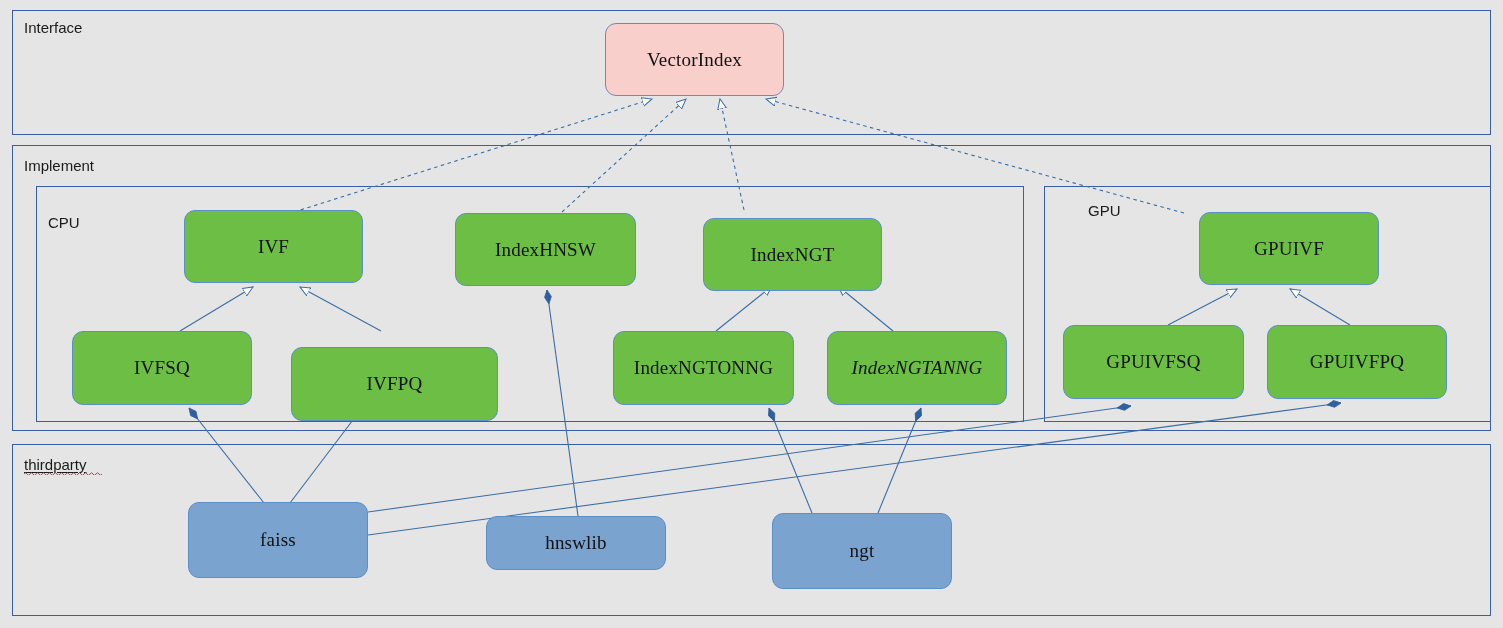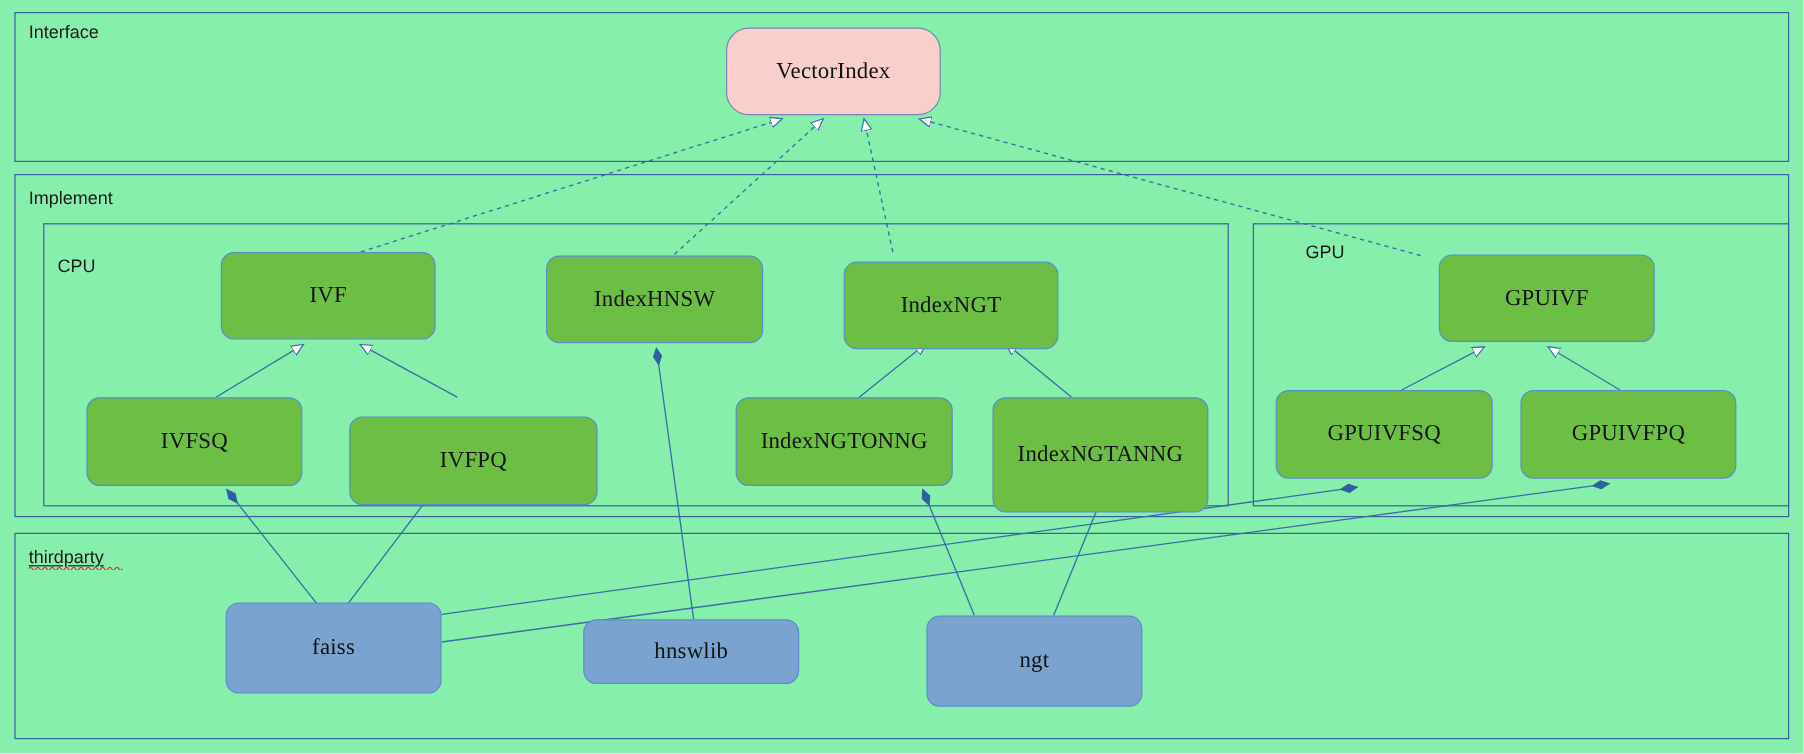--- a/index.html
+++ b/index.html
@@ -4,21 +4,21 @@
 <style>
   html, body {
     margin: 0;
     padding: 0;
     background: #ffffff;
   }
   #canvas {
     position: relative;
     width: 1503px;
     height: 628px;
-    background: #86efac;
+    background: #e5e5e5;
     overflow: hidden;
     font-family: "Liberation Sans", sans-serif;
   }
   
   .group {
     position: absolute;
     box-sizing: border-box;
     border: 1px solid #3a5f9e;
     background: transparent;
   }
@@ -113,37 +113,37 @@
         <line x1="264" y1="503" x2="189" y2="408" marker-end="url(#filledDiamond)"></line>
         <line x1="290" y1="503" x2="362" y2="408" marker-end="url(#filledDiamond)"></line>
         <line x1="368" y1="512" x2="1131" y2="406" marker-end="url(#filledDiamond)"></line>
         <line x1="368" y1="535" x2="1341" y2="403" marker-end="url(#filledDiamond)"></line>
         <line x1="578" y1="516" x2="547" y2="290" marker-end="url(#filledDiamond)"></line>
         <line x1="812" y1="513" x2="769" y2="408" marker-end="url(#filledDiamond)"></line>
         <line x1="878" y1="513" x2="921" y2="408" marker-end="url(#filledDiamond)"></line>
       </g>
   </svg>
 
-  <div class="node iface" style="left:605px; top:23px; width:179px; height:73px;border-radius:19px;">VectorIndex</div>
+  <div class="node iface" style="left:605px; top:23px; width:179px; height:73px;">VectorIndex</div>
 
   <div class="node impl" style="left:184px; top:210px; width:179px; height:73px;">IVF</div>
 
   <div class="node impl" style="left:455px; top:213px; width:181px; height:73px;">IndexHNSW</div>
 
   <div class="node impl" style="left:703px; top:218px; width:179px; height:73px;">IndexNGT</div>
 
   <div class="node impl" style="left:1170px; top:212px; width:180px; height:73px;margin-left:29px;">GPUIVF</div>
 
   <div class="node impl" style="left:72px; top:331px; width:180px; height:74px;">IVFSQ</div>
 
   <div class="node impl" style="left:291px; top:347px; width:207px; height:74px;text-align:right;">IVFPQ</div>
 
   <div class="node impl" style="left:613px; top:331px; width:181px; height:74px;">IndexNGTONNG</div>
 
-  <div class="node impl" style="left:827px; top:331px; width:180px; height:96px;">IndexNGTANNG</div>
+  <div class="node impl" style="left:827px; top:331px; width:180px; height:74px;font-style:italic;">IndexNGTANNG</div>
 
   <div class="node impl" style="left:1063px; top:325px; width:181px; height:74px;">GPUIVFSQ</div>
 
   <div class="node impl" style="left:1267px; top:325px; width:180px; height:74px;">GPUIVFPQ</div>
 
   <div class="node third" style="left:188px; top:502px; width:180px; height:76px;">faiss</div>
 
   <div class="node third" style="left:486px; top:516px; width:180px; height:54px;">hnswlib</div>
 
   <div class="node third" style="left:772px; top:513px; width:180px; height:76px;">ngt</div>

